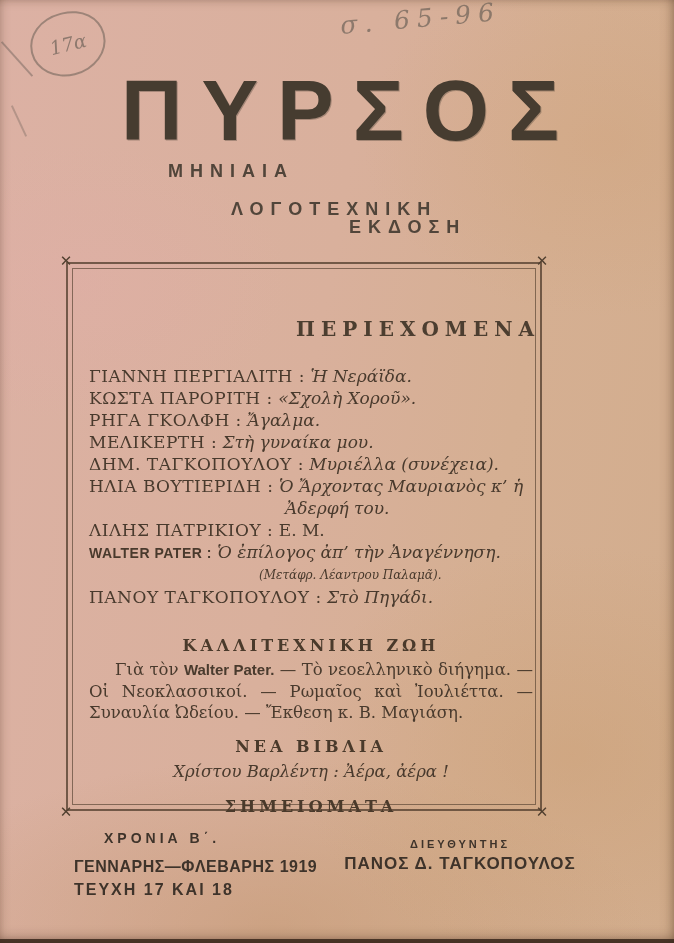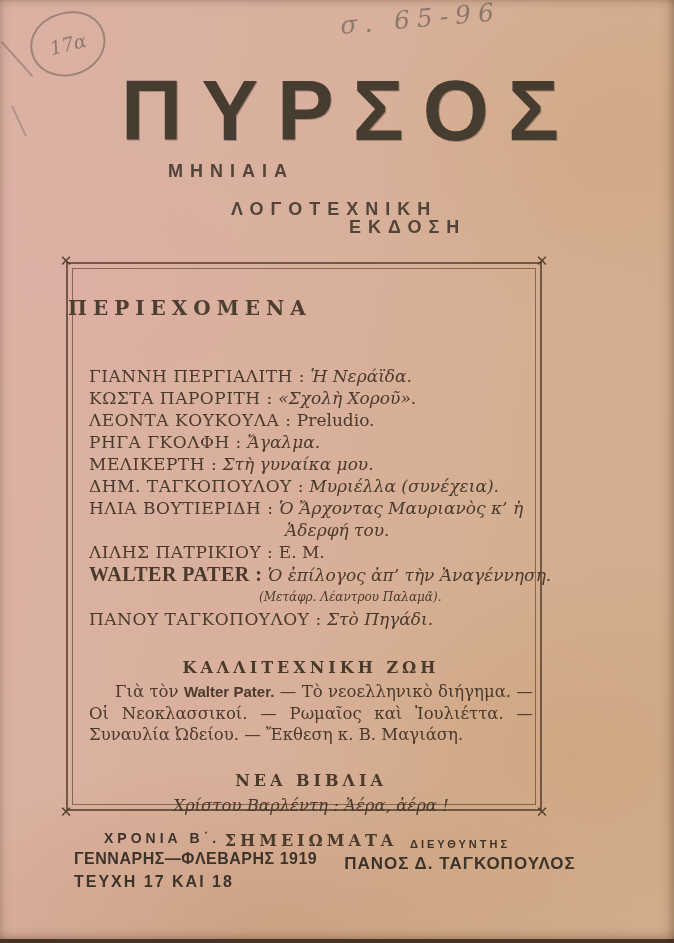--- a/index.html
+++ b/index.html
@@ -56,52 +56,52 @@
   .box{
     position:absolute;left:66px;top:262px;width:472px;height:545px;
     border:2px solid rgba(84,64,48,.78);
   }
   .box-inner{position:absolute;left:4px;top:4px;right:4px;bottom:4px;border:1px solid rgba(84,64,48,.65);}
   .corner{position:absolute;font-size:15px;color:#503f2f;line-height:1;width:14px;height:14px;text-align:center;}
   .c-tl{left:-9px;top:-10px;} .c-tr{right:-9px;top:-10px;}
   .c-bl{left:-9px;bottom:-10px;} .c-br{right:-9px;bottom:-10px;}
 
   .toc-header{
-    position:absolute;left:0;right:0;top:32px;text-align:left;
+    position:absolute;left:0;right:0;top:53px;text-align:right;
     font-weight:bold;font-size:20px;letter-spacing:6px;color:#4c3e30;
   }
   .toc{
     position:absolute;left:21px;top:101px;width:444px;
     font-size:17px;line-height:22px;color:#493a2d;
   }
   .row{white-space:nowrap;}
   .author{letter-spacing:.5px;}
   .wtitle{font-style:italic;}
   .roman{font-style:normal;}
-  .latin-author{font-family:Liberation Serif, serif;font-weight:bold;font-size:20px;}
+  .latin-author{font-family:Liberation Sans, sans-serif;font-weight:bold;font-size:14px;}
   .cont1{margin-left:196px;font-style:italic;}
   .cont2{margin-left:170px;font-style:italic;font-size:12px;}
 
   .sec-header{
     text-align:center;font-weight:bold;font-size:16px;letter-spacing:4px;color:#4a3a2b;
   }
   .h-art{margin-top:27px;text-align:center;}
   .art-body{
     margin-top:2px;font-size:16.5px;line-height:21.5px;text-indent:26px;
     text-align:justify;white-space:normal;
   }
   .art-bold{font-family:"Liberation Sans",sans-serif;font-weight:bold;font-size:15px;}
-  .h-books{margin-top:24px;}
+  .h-books{margin-top:12px;}
   .books-body{margin-top:3px;text-align:center;font-style:italic;font-size:16.5px;}
   .h-notes{margin-top:13px;}
 
   
   .footer-left{position:absolute;left:74px;top:830px;font-family:"Liberation Sans",sans-serif;color:#3e332a;}
   .fl1{margin-left:30px;font-size:14px;letter-spacing:4px;font-weight:bold;}
-  .fl2{margin-top:4px;font-size:16px;font-weight:bold;letter-spacing:.5px;transform:scaleY(1.05);text-align:center;}
+  .fl2{margin-top:12px;font-size:16px;font-weight:bold;letter-spacing:.5px;transform:scaleY(1.05);text-align:center;}
   .fl3{margin-top:5px;font-size:16px;font-weight:bold;letter-spacing:2px;}
   .footer-right{position:absolute;left:340px;top:838px;width:240px;text-align:center;font-family:"Liberation Sans",sans-serif;color:#3e332a;}
   .fr1{font-size:11px;letter-spacing:3px;font-weight:bold;}
   .fr2{margin-top:4px;font-size:17px;font-weight:bold;letter-spacing:1px;}
 </style>
 </head>
 <body>
 
 <div class="page">
 
@@ -127,24 +127,20 @@
     <div class="toc-header">ΠΕΡΙΕΧΟΜΕΝΑ</div>
 
     <div class="toc">
       <div class="row">
         <span class="author">ΓΙΑΝΝΗ ΠΕΡΓΙΑΛΙΤΗ :</span>
         <span class="wtitle">Ἡ Νεράϊδα.</span>
       </div>
       <div class="row">
         <span class="author">ΚΩΣΤΑ ΠΑΡΟΡΙΤΗ :</span>
         <span class="wtitle">«Σχολὴ Χοροῦ».</span>
-      </div>
-      <div class="row">
-        <span class="author">ΛΕΟΝΤΑ ΚΟΥΚΟΥΛΑ :</span>
-        <span class="wtitle roman">Preludio.</span>
       </div>
       <div class="row">
         <span class="author">ΡΗΓΑ ΓΚΟΛΦΗ :</span>
         <span class="wtitle">Ἄγαλμα.</span>
       </div>
       <div class="row">
         <span class="author">ΜΕΛΙΚΕΡΤΗ :</span>
         <span class="wtitle">Στὴ γυναίκα μου.</span>
       </div>
       <div class="row">

